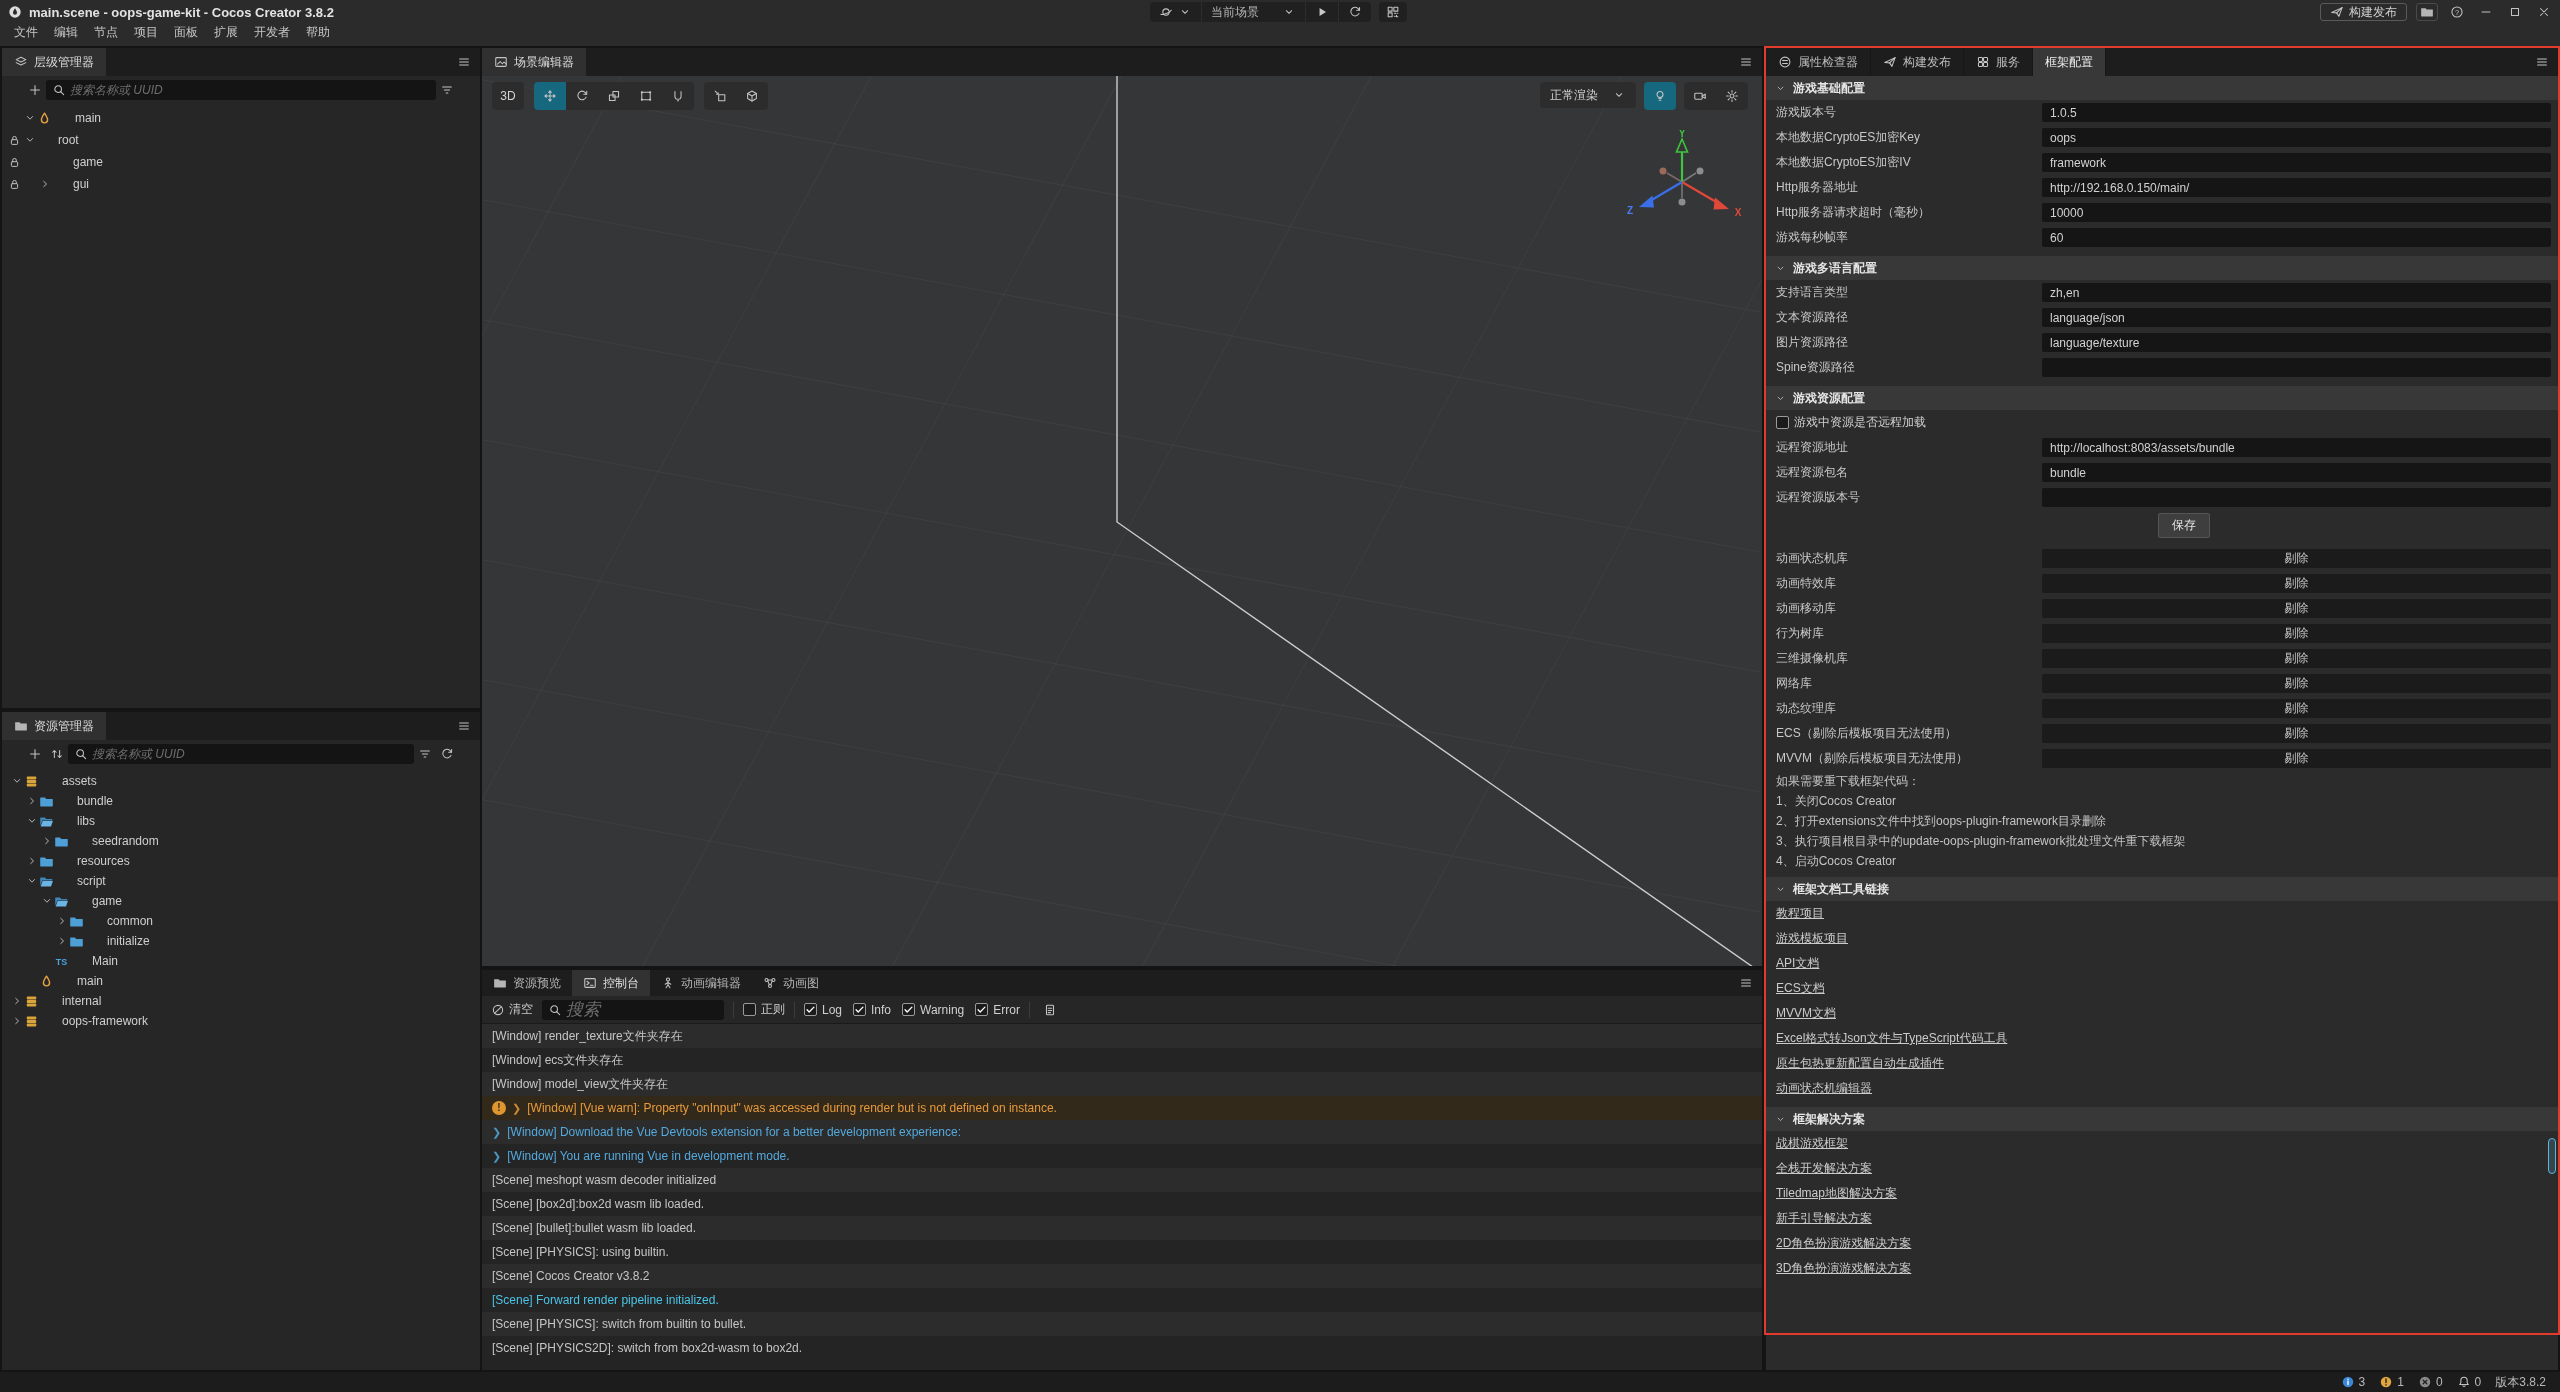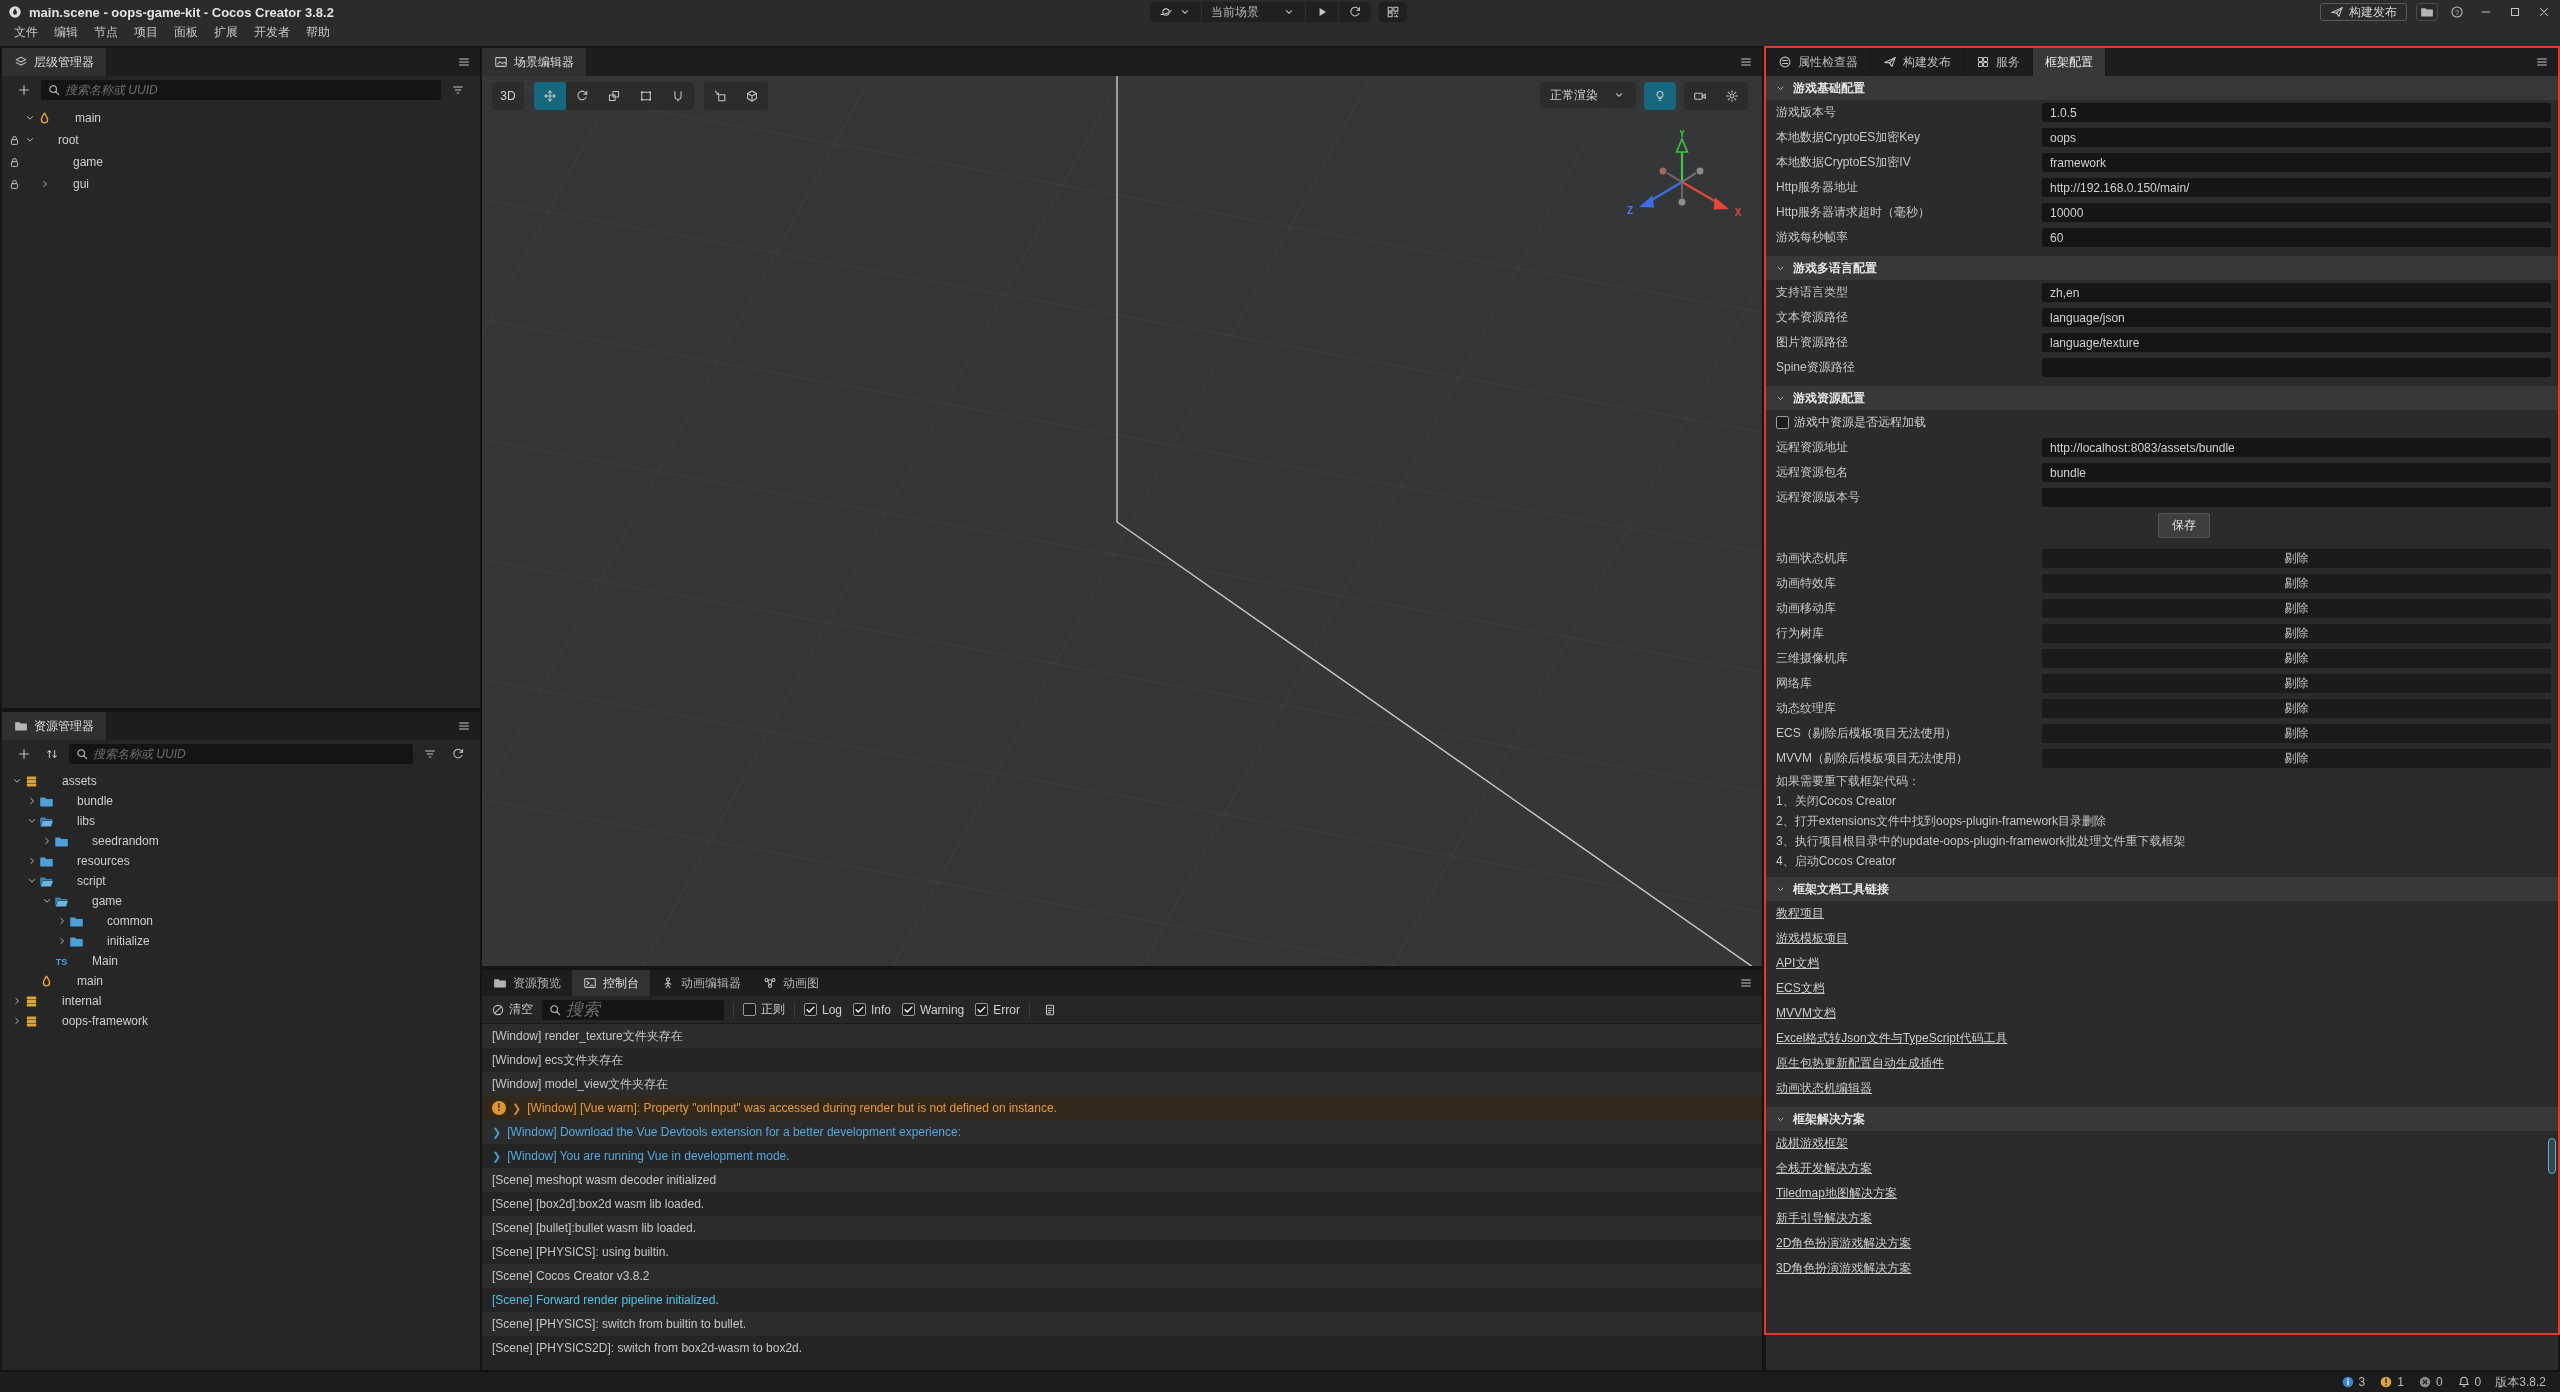--- a/index.html
+++ b/index.html
@@ -37,21 +37,21 @@
 .p-scene { left:482px;  top:48px;  width:1280px; height:918px; }
 .p-cons  { left:482px;  top:970px; width:1280px; height:400px; }
 .p-right { left:1766px; top:48px;  width:792px;  height:1322px; background:#2b2b2b; }
 .red-frame { position:absolute; left:1764px; top:46px; width:796px; height:1289px;
   border:2px solid #e23a2c; z-index:40; pointer-events:none; }
 
 .phead { height:28px; background:#1d1d1d; display:flex; align-items:stretch; flex:none; }
 .ptab { display:flex; align-items:center; gap:6px; padding:0 12px; background:#303030; color:#dcdcdc; }
 .ph-menu { margin-left:auto; display:flex; align-items:center; padding:0 9px; }
 
-.ptools { height:28px; display:flex; align-items:center; gap:6px; padding:0 11px; flex:none; background:#262626; }
+.ptools { height:28px; display:flex; align-items:center; gap:0; padding:0 22px; flex:none; background:#262626; }
 .tool-btn { display:flex; align-items:center; justify-content:center; width:22px; height:20px; border-radius:3px; }
 .searchbox { flex:1; height:20px; background:#141414; border-radius:3px; display:flex; align-items:center; padding:0 6px; gap:4px; }
 .searchbox input { flex:1; background:transparent; border:none; outline:none; color:#cfcfcf; font-size:12px;
   font-family:inherit; min-width:0; }
 .searchbox input::placeholder { color:#6d6d6d; font-style:italic; }
 
 
 .tree { flex:1; overflow:hidden; padding-top:3px; }
 .trow { display:flex; align-items:center; white-space:nowrap; color:#cfcfcf; }
 .p-hier .trow { height:22px; padding-left:4px; }

